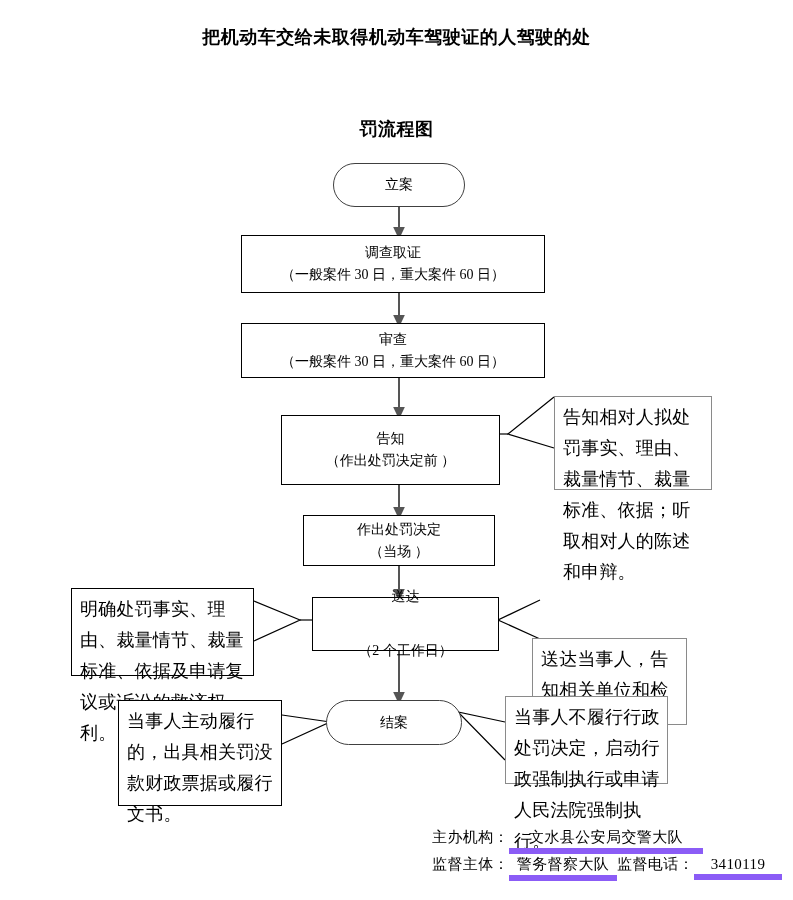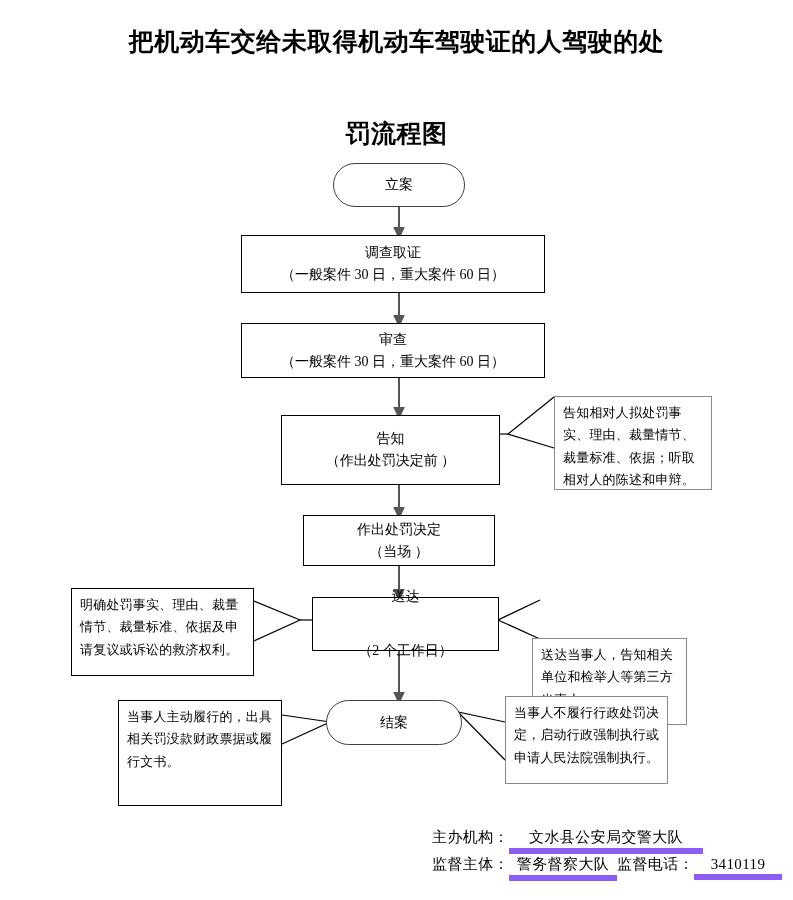--- a/index.html
+++ b/index.html
@@ -19,21 +19,21 @@
     background: #ffffff;
   }
   
   .title-line {
     position: absolute;
     left: 0;
     width: 793px;
     text-align: center;
     font-family: "Liberation Sans", "DejaVu Sans", sans-serif;
     font-weight: bold;
-    font-size: 25px;
+    font-size: 18px;
     letter-spacing: 0.5px;
     color: #000;
     white-space: nowrap;
   }
   #title-line-1 { top: 25px; }
   #title-line-2 { top: 117px; text-align: center; }
 
   
   .node {
     position: absolute;
@@ -58,21 +58,21 @@
   }
   .node .ln { display: block; white-space: nowrap; }
 
   
   .note {
     position: absolute;
     box-sizing: border-box;
     background: #ffffff;
     border: 1px solid #000000;
     font-family: "Liberation Serif", "DejaVu Serif", serif;
-    font-size: 13px;
+    font-size: 18px;
     line-height: 1.72;
     color: #000;
     padding: 5px 7px 4px 8px;
     text-align: left;
     letter-spacing: 0.2px;
   }
   .note.gray { border: 1px solid #8a8a8a; }
 
   
   #wires {

